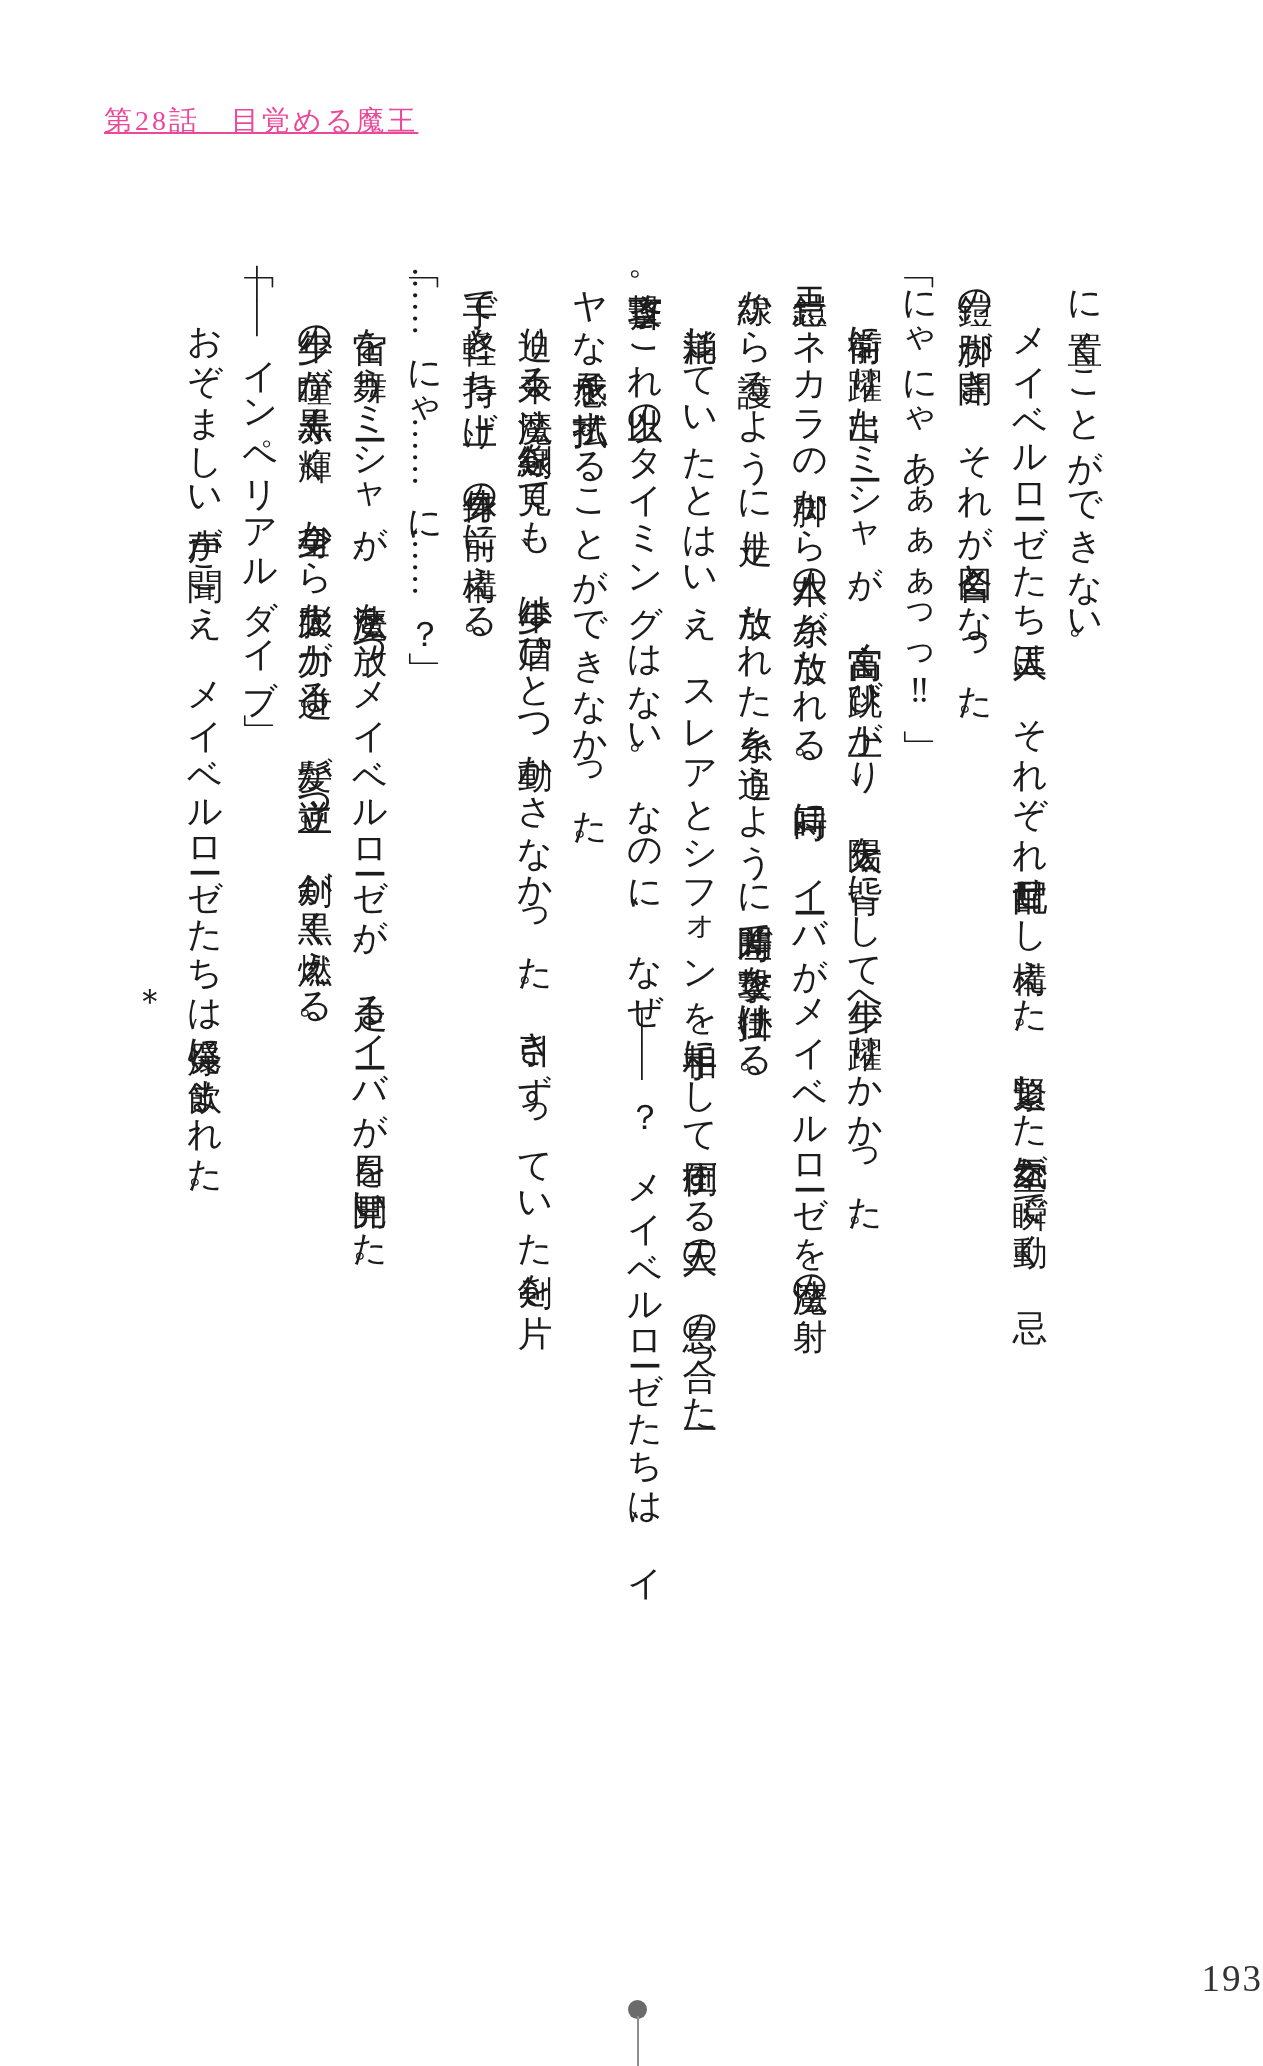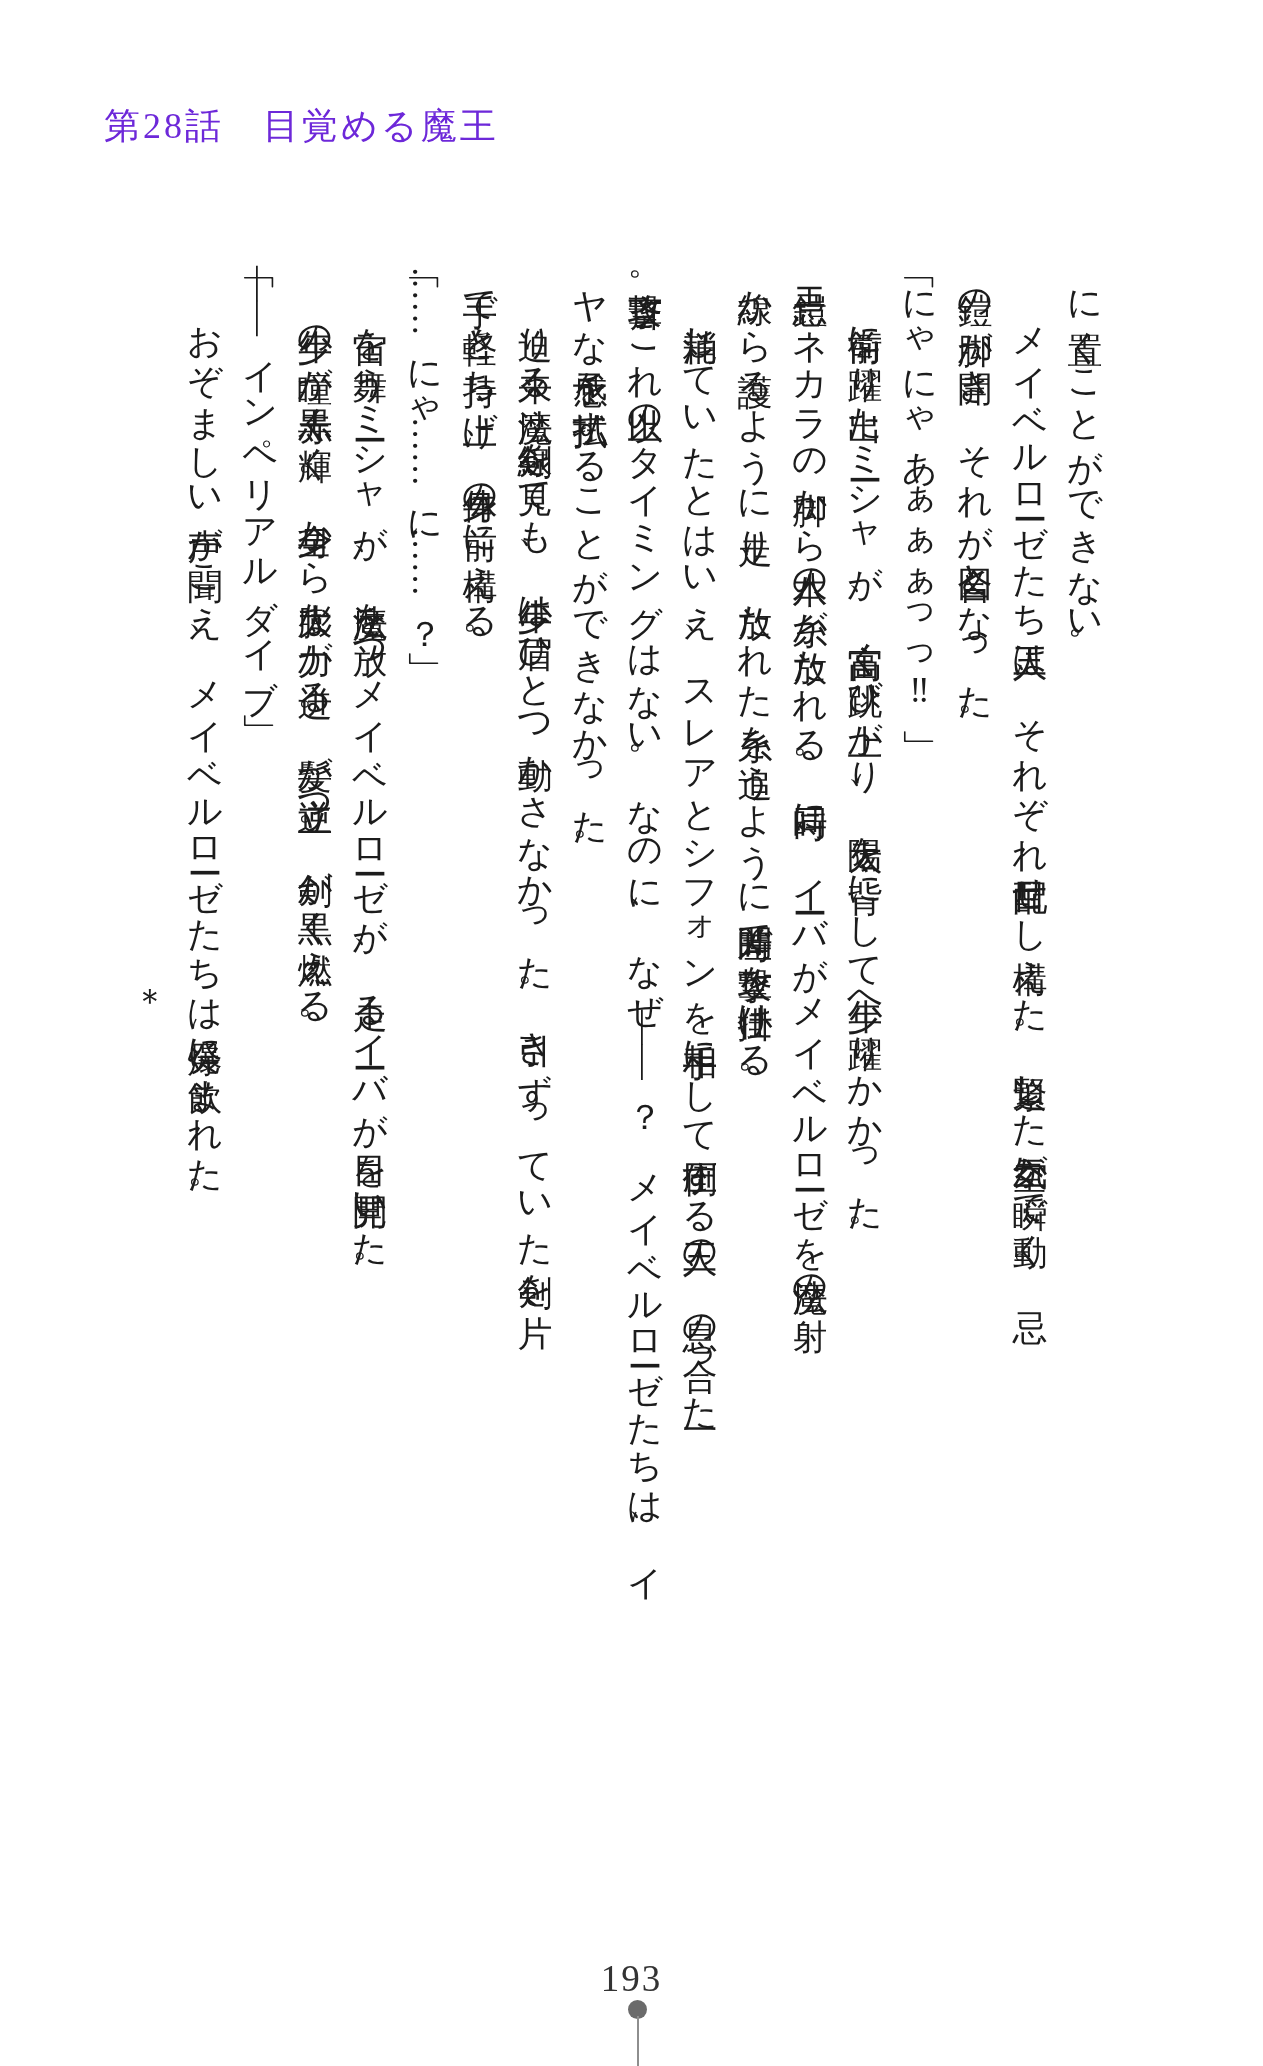--- a/index.html
+++ b/index.html
@@ -13,24 +13,25 @@
     background: #ffffff;
     font-family: "Liberation Serif", "DejaVu Serif", serif;
     overflow: hidden;
   }
 
   
   .running-head {
     position: absolute;
     left: 104px;
     top: 102px;
-    font-size: 36px;
-    color: #6d28d9;
+    font-size: 28px;
+    color: #ec4899;
     letter-spacing: 3px;
     white-space: pre;
+    text-decoration: underline;
   }
 
   
   .text-block {
     position: absolute;
     top: 266px;
     right: 151px;
     height: 1432px;
     writing-mode: vertical-rl;
     text-orientation: mixed;
@@ -50,21 +51,21 @@
   .text-block p.center {
     text-align: center;       
   }
 
   
   .page-number {
     position: absolute;
     left: 0;
     right: 0;
     top: 1957px;
-    text-align: center;
+    text-align: right;
     font-size: 37px;
     color: #333333;
     letter-spacing: 2px;
   }
   .footer-dot {
     position: absolute;
     left: 628px;
     top: 2000px;
     width: 19px;
     height: 19px;

